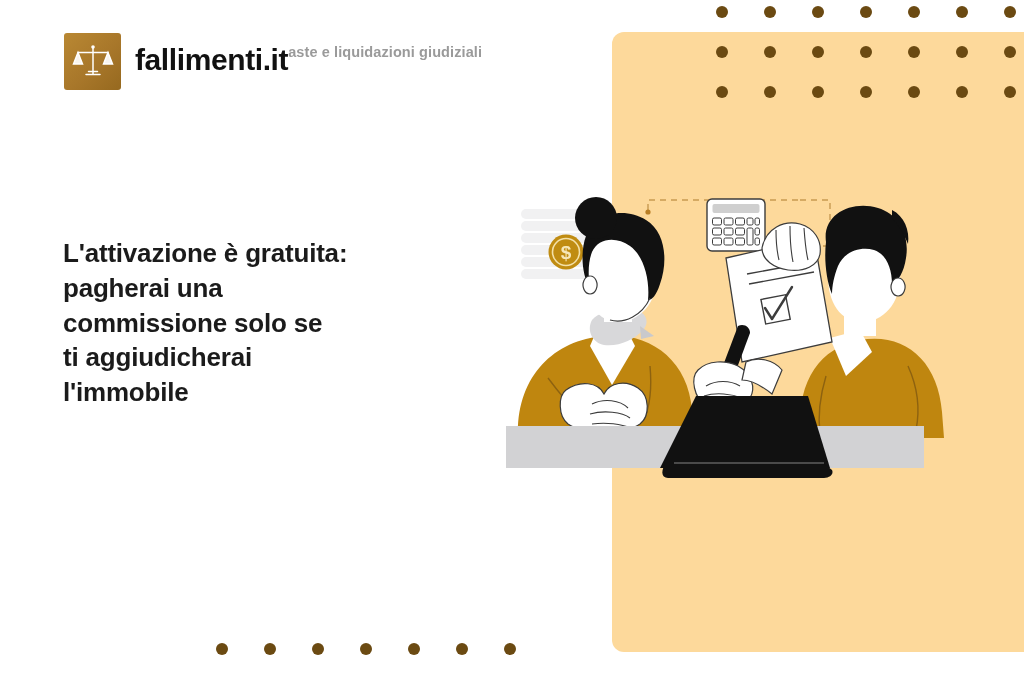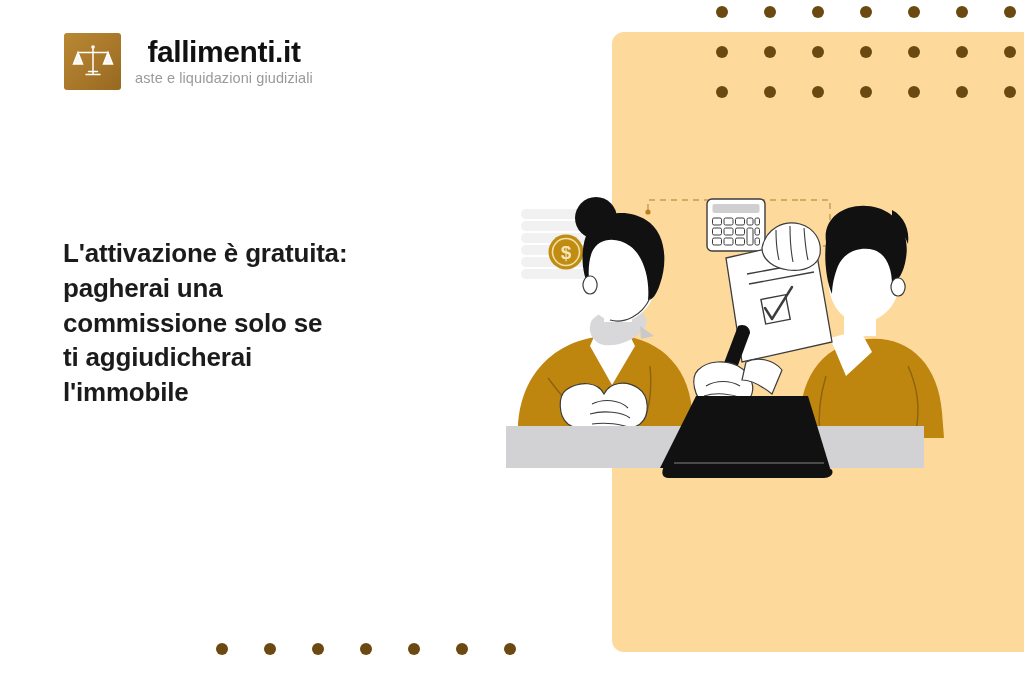--- a/index.html
+++ b/index.html
@@ -72,36 +72,36 @@
     height: 57px;
     border-radius: 3px;
     background: linear-gradient(135deg, #b98833 0%, #a8772a 55%, #96691f 100%);
     display: flex;
     align-items: center;
     justify-content: center;
     flex: none;
   }
   .logo-text-wrap {
     display: flex;
-    flex-direction: column;
+    flex-direction: row;
     justify-content: center;
     line-height: 1;
-    align-items: center;
   }
   .logo-title {
     font-size: 30px;
     font-weight: bold;
     color: #111111;
     letter-spacing: -0.4px;
     margin-bottom: 4px;
   }
   .logo-sub {
     font-size: 14.5px;
     color: #9a9a9a;
     letter-spacing: 0.1px;
+    font-weight: bold;
   }
 
   
   .headline {
     position: absolute;
     left: 63px;
     top: 236px;
     width: 420px;
     font-size: 26px;
     font-weight: bold;

